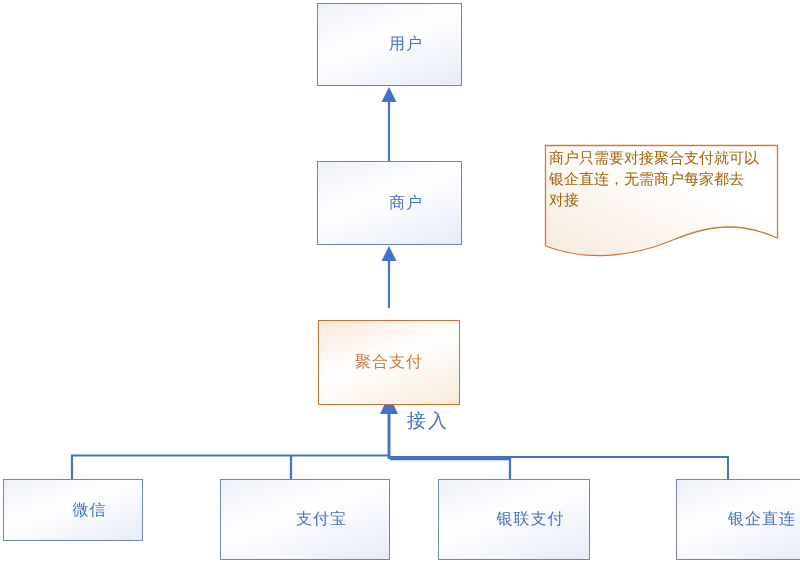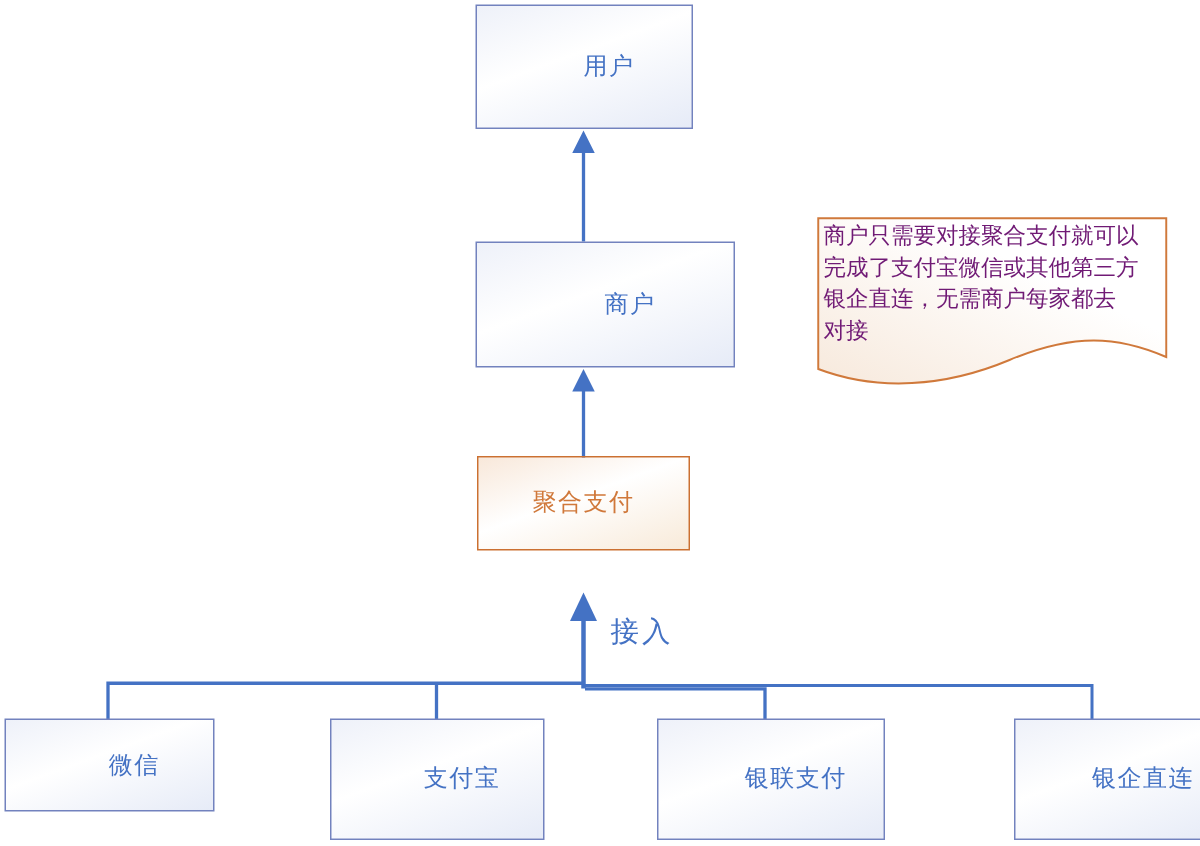--- a/index.html
+++ b/index.html
@@ -15,34 +15,34 @@
   .node-blue{
     border:1.4px solid #7282BE;color:#4472C4;
     background:linear-gradient(160deg,#eef1f9 0%,#ffffff 42%,#e6ebf7 100%);
     padding-left:33px;
   }
   .node-orange{
     border:1.4px solid #CB7031;color:#D0783A;
     background:linear-gradient(160deg,#f8e8da 0%,#ffffff 45%,#f8ead9 100%);
   }
   #node-user{left:317px;top:3px;width:145px;height:83px;}
-  #node-merchant{left:317px;top:161px;width:173px;height:84px;}
-  #node-aggregate{left:318px;top:304px;width:142px;height:63px;}
+  #node-merchant{left:317px;top:161px;width:145px;height:84px;}
+  #node-aggregate{left:318px;top:320px;width:142px;height:85px;}
   #node-wechat{left:3px;top:479px;width:140px;height:62px;}
-  #node-alipay{left:220px;top:479px;width:143px;height:81px;}
+  #node-alipay{left:220px;top:479px;width:170px;height:81px;}
   #node-unionpay{left:438px;top:479px;width:152px;height:81px;}
   #node-bankdirect{left:676px;top:479px;width:139px;height:81px;text-align:center;}
   svg.wires{position:absolute;left:0;top:0;pointer-events:none;}
   .edge-label{
     position:absolute;left:407px;top:408px;
     color:#4472C4;font-size:19px;letter-spacing:2px;
   }
   .note-text{
     position:absolute;left:549px;top:147px;width:230px;
-    color:#701a75;font-size:15px;line-height:21px;
+    color:#a16207;font-size:15px;line-height:21px;
   }
 </style>
 </head>
 <body>
 
 <div class="canvas">
 
   <svg class="wires" width="800" height="564" viewBox="0 0 800 564">
     <defs>
       <linearGradient id="noteGrad" x1="1" y1="0" x2="0" y2="1">
@@ -79,18 +79,17 @@
   <div class="node node-blue" id="node-alipay">支付宝</div>
 
   <div class="node node-blue" id="node-unionpay">银联支付</div>
 
   <div class="node node-blue" id="node-bankdirect">银企直连</div>
 
   <div class="edge-label">接入</div>
 
   <div class="note-text">
     <div>商户只需要对接聚合支付就可以</div>
-    <div>完成了支付宝微信或其他第三方</div>
     <div>银企直连，无需商户每家都去</div>
     <div>对接</div>
   </div>
 
 </div>
 
 </body></html>

